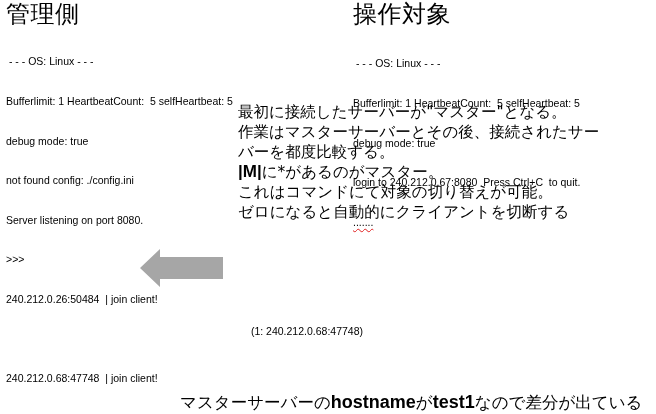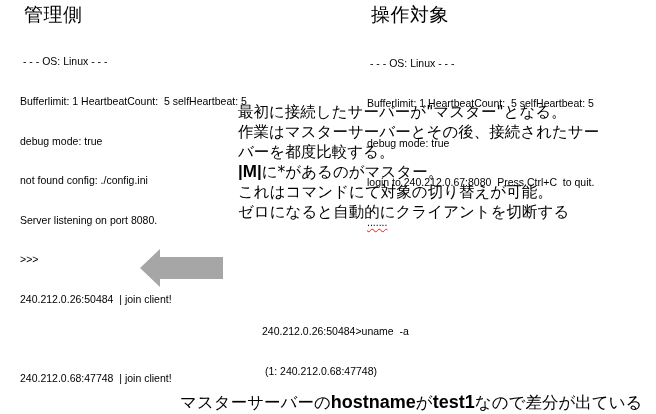--- a/index.html
+++ b/index.html
@@ -11,33 +11,32 @@
     width: 656px;
     height: 414px;
     position: relative;
     overflow: hidden;
     color: #000000;
     font-family: "Liberation Sans", "DejaVu Sans", sans-serif;
   }
   .abs { position: absolute; }
   .title {
     font-family: "DejaVu Sans", "Liberation Sans", sans-serif;
-    font-size: 19px;
+    font-size: 24px;
     line-height: 22px;
     white-space: nowrap;
     letter-spacing: 0.5px;
-    margin-left: 18px;
   }
   .term {
     font-family: "Liberation Sans", "DejaVu Sans", sans-serif;
     font-size: 10.5px;
     line-height: 13.2px;
     white-space: pre;
   }
-  .term .line { display: block; height: 13.2px; margin-left: 14px; }
+  .term .line { display: block; height: 13.2px; }
   .annot {
     font-family: "DejaVu Sans", "Liberation Sans", sans-serif;
     font-size: 15.5px;
     line-height: 20px;
     white-space: nowrap;
   }
   .annot .line { display: block; height: 20px; }
   .annot b { font-family: "Liberation Sans", sans-serif; font-weight: bold; font-size: 17px; }
   .caption {
     font-family: "DejaVu Sans", "Liberation Sans", sans-serif;
@@ -96,21 +95,20 @@
   <span class="line"><b></b><span>ゼロになると自動的にクライアントを切断する</span></span>
 </div>
 
 <div class="abs" style="left:140px; top:249px; width:84px; height:38px;">
   <svg width="84" height="38" viewBox="0 0 84 38">
     <polygon points="0,19 20,0 20,8 83,8 83,30 20,30 20,38" fill="#a6a6a6"></polygon>
   </svg>
 </div>
 
 <div class="abs term" style="left:248px; top:299px;">
-  <span class="line">240.212.0.26:50484&gt;uname  -a</span>
   <span class="line"> (1: 240.212.0.68:47748)</span>
   
   
   
   
 </div>
 
 <div class="abs caption" style="left:180px; top:392px;">
   <span>マスターサーバーの</span><b>hostname</b><span>が</span><b>test1</b><span>なので差分が出ている</span>
 </div>

